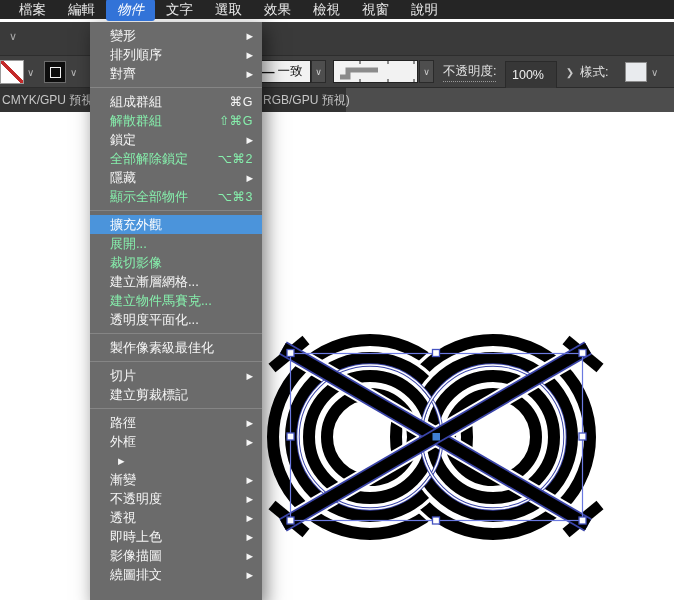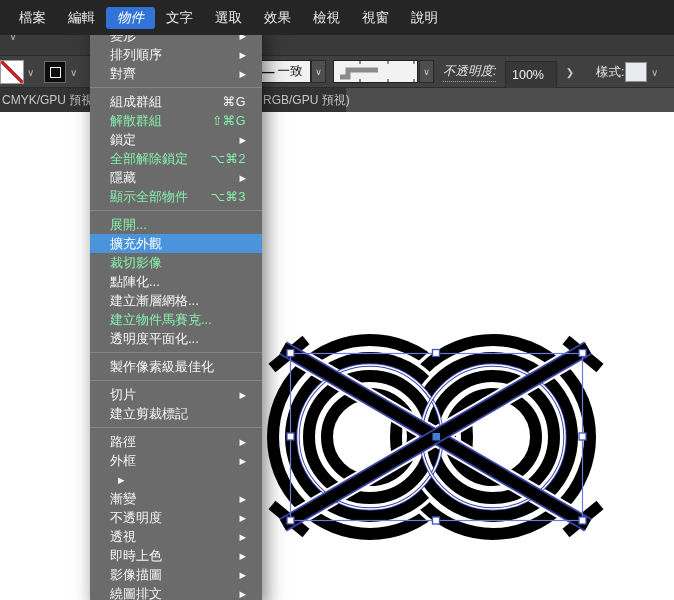--- a/index.html
+++ b/index.html
@@ -4,21 +4,21 @@
 <style>
   html,body{margin:0;padding:0;}
   body{
     width:674px;height:600px;overflow:hidden;position:relative;
     font-family:"Liberation Sans","DejaVu Sans",sans-serif;
     background:#fff;
     -webkit-font-smoothing:antialiased;
   }
   
   .menubar{
-    position:absolute;left:0;top:0;width:674px;height:35px;
+    position:absolute;left:0;top:0;width:674px;height:19px;
     background:#252525;display:flex;align-items:center;
     padding-left:8px;box-sizing:border-box;z-index:60;
   }
   .menubar-item{
     color:#e9e9e9;font-size:13.5px;padding:2px 11px;height:18px;
     display:flex;align-items:center;border-radius:3px;white-space:nowrap;
   }
   .menubar-item.active{background:#3273d8;color:#fff;font-style:italic;}
   
   .appbar{
@@ -47,21 +47,21 @@
     background:#f2f2f2;border:1px solid #222;box-sizing:border-box;height:23px;
     display:flex;align-items:center;color:#111;
   }
   .combo-chev{
     background:#4e4e4e;border:1px solid #2a2a2a;box-sizing:border-box;height:23px;width:15px;
     display:flex;align-items:center;justify-content:center;color:#cfcfcf;font-size:9px;
   }
   .profile-box{position:absolute;left:257px;top:4px;width:54px;font-size:12.5px;padding-left:4px;}
   .profile-box .dash{font-weight:bold;margin-right:3px;}
   .brush-box{position:absolute;left:333px;top:4px;width:85px;}
-  .opacity-label{border-bottom:1px dotted #9a9a9a;padding-bottom:1px;font-style:italic;}
+  .opacity-label{border-bottom:1px dotted #9a9a9a;padding-bottom:1px;}
   .opacity-field{
     position:absolute;left:505px;top:5px;width:52px;height:28px;background:#373737;
     border:1px solid #2a2a2a;box-sizing:border-box;color:#f0f0f0;display:flex;align-items:center;
     padding-left:6px;font-size:12.5px;
   }
   .opacity-stepper{position:absolute;left:563px;top:5px;width:14px;height:22px;display:flex;align-items:center;justify-content:center;color:#c9c9c9;font-size:10px;}
   .style-swatch{position:absolute;left:625px;top:6px;width:22px;height:20px;background:#e9ebee;border:1px solid #8b8b8b;box-sizing:border-box;}
   
   .tabbar{position:absolute;left:0;top:88px;width:674px;height:24px;background:#333333;z-index:10;}
   .tabbar .lighter{position:absolute;left:346px;top:0;right:0;height:24px;background:#4d4d4d;}
@@ -70,21 +70,21 @@
   .canvas{position:absolute;left:0;top:112px;width:674px;height:488px;background:#ffffff;z-index:1;}
   .artwork{position:absolute;left:0;top:0;z-index:2;pointer-events:none;}
   
   .dropdown{
     position:absolute;left:90px;top:22px;width:172px;height:581px;
     background:#6b6b6b;z-index:50;box-sizing:border-box;padding-top:4px;
     box-shadow:4px 6px 18px rgba(0,0,0,0.5);
   }
   .menu-row{
     height:19px;display:flex;align-items:center;
-    padding:0 16px 0 20px;color:#f6f6f6;font-size:13px;white-space:nowrap;
+    padding:0 9px 0 20px;color:#f6f6f6;font-size:13px;white-space:nowrap;
   }
   .menu-row .lbl{flex:1;}
   .menu-row .sc{font-size:12.5px;letter-spacing:0.5px;}
   .menu-row .arr{font-size:8.5px;margin-left:8px;}
   .menu-row.disabled{color:#86efac;}
   .menu-row.hl{background:#4b94db;color:#fff;}
   .menu-sep{height:1px;background:#858585;margin:4px 0;}
 </style>
 </head>
 <body>
@@ -146,21 +146,21 @@
   <div class="ctl" style="left:443px;">
     <span class="opacity-label">不透明度:</span>
   </div>
   <div class="opacity-field">
       <span>100%</span>
     </div>
   <div class="opacity-stepper">
       <span>❯</span>
     </div>
 
-  <div class="ctl" style="left:596px;">
+  <div class="ctl" style="left:580px;">
     <span>樣式:</span>
   </div>
   <div class="style-swatch"></div>
   <div class="ctl" style="left:651px;">
       <span class="chev-sm">∨</span>
     </div>
 </div>
 
 <div class="tabbar">
   <div class="lighter"></div>
@@ -264,33 +264,30 @@
     </div>
     <div class="menu-row">
       <span class="lbl">隱藏</span>
       <span class="arr">▶</span>
     </div>
     <div class="menu-row disabled">
       <span class="lbl">顯示全部物件</span>
       <span class="sc">⌥⌘3</span>
     </div>
     <div class="menu-sep"></div>
-    <div class="menu-row disabled">
-      <span class="lbl">展開...</span>
-    </div>
     <div class="menu-row hl">
       <span class="lbl">擴充外觀</span>
     </div>
     <div class="menu-row disabled">
+      <span class="lbl">展開...</span>
+    </div>
+    <div class="menu-row disabled">
       <span class="lbl">裁切影像</span>
     </div>
     <div class="menu-row">
-      <span class="lbl">點陣化...</span>
-    </div>
-    <div class="menu-row">
       <span class="lbl">建立漸層網格...</span>
     </div>
     <div class="menu-row disabled">
       <span class="lbl">建立物件馬賽克...</span>
     </div>
     <div class="menu-row">
       <span class="lbl">透明度平面化...</span>
     </div>
     <div class="menu-sep"></div>
     <div class="menu-row">

